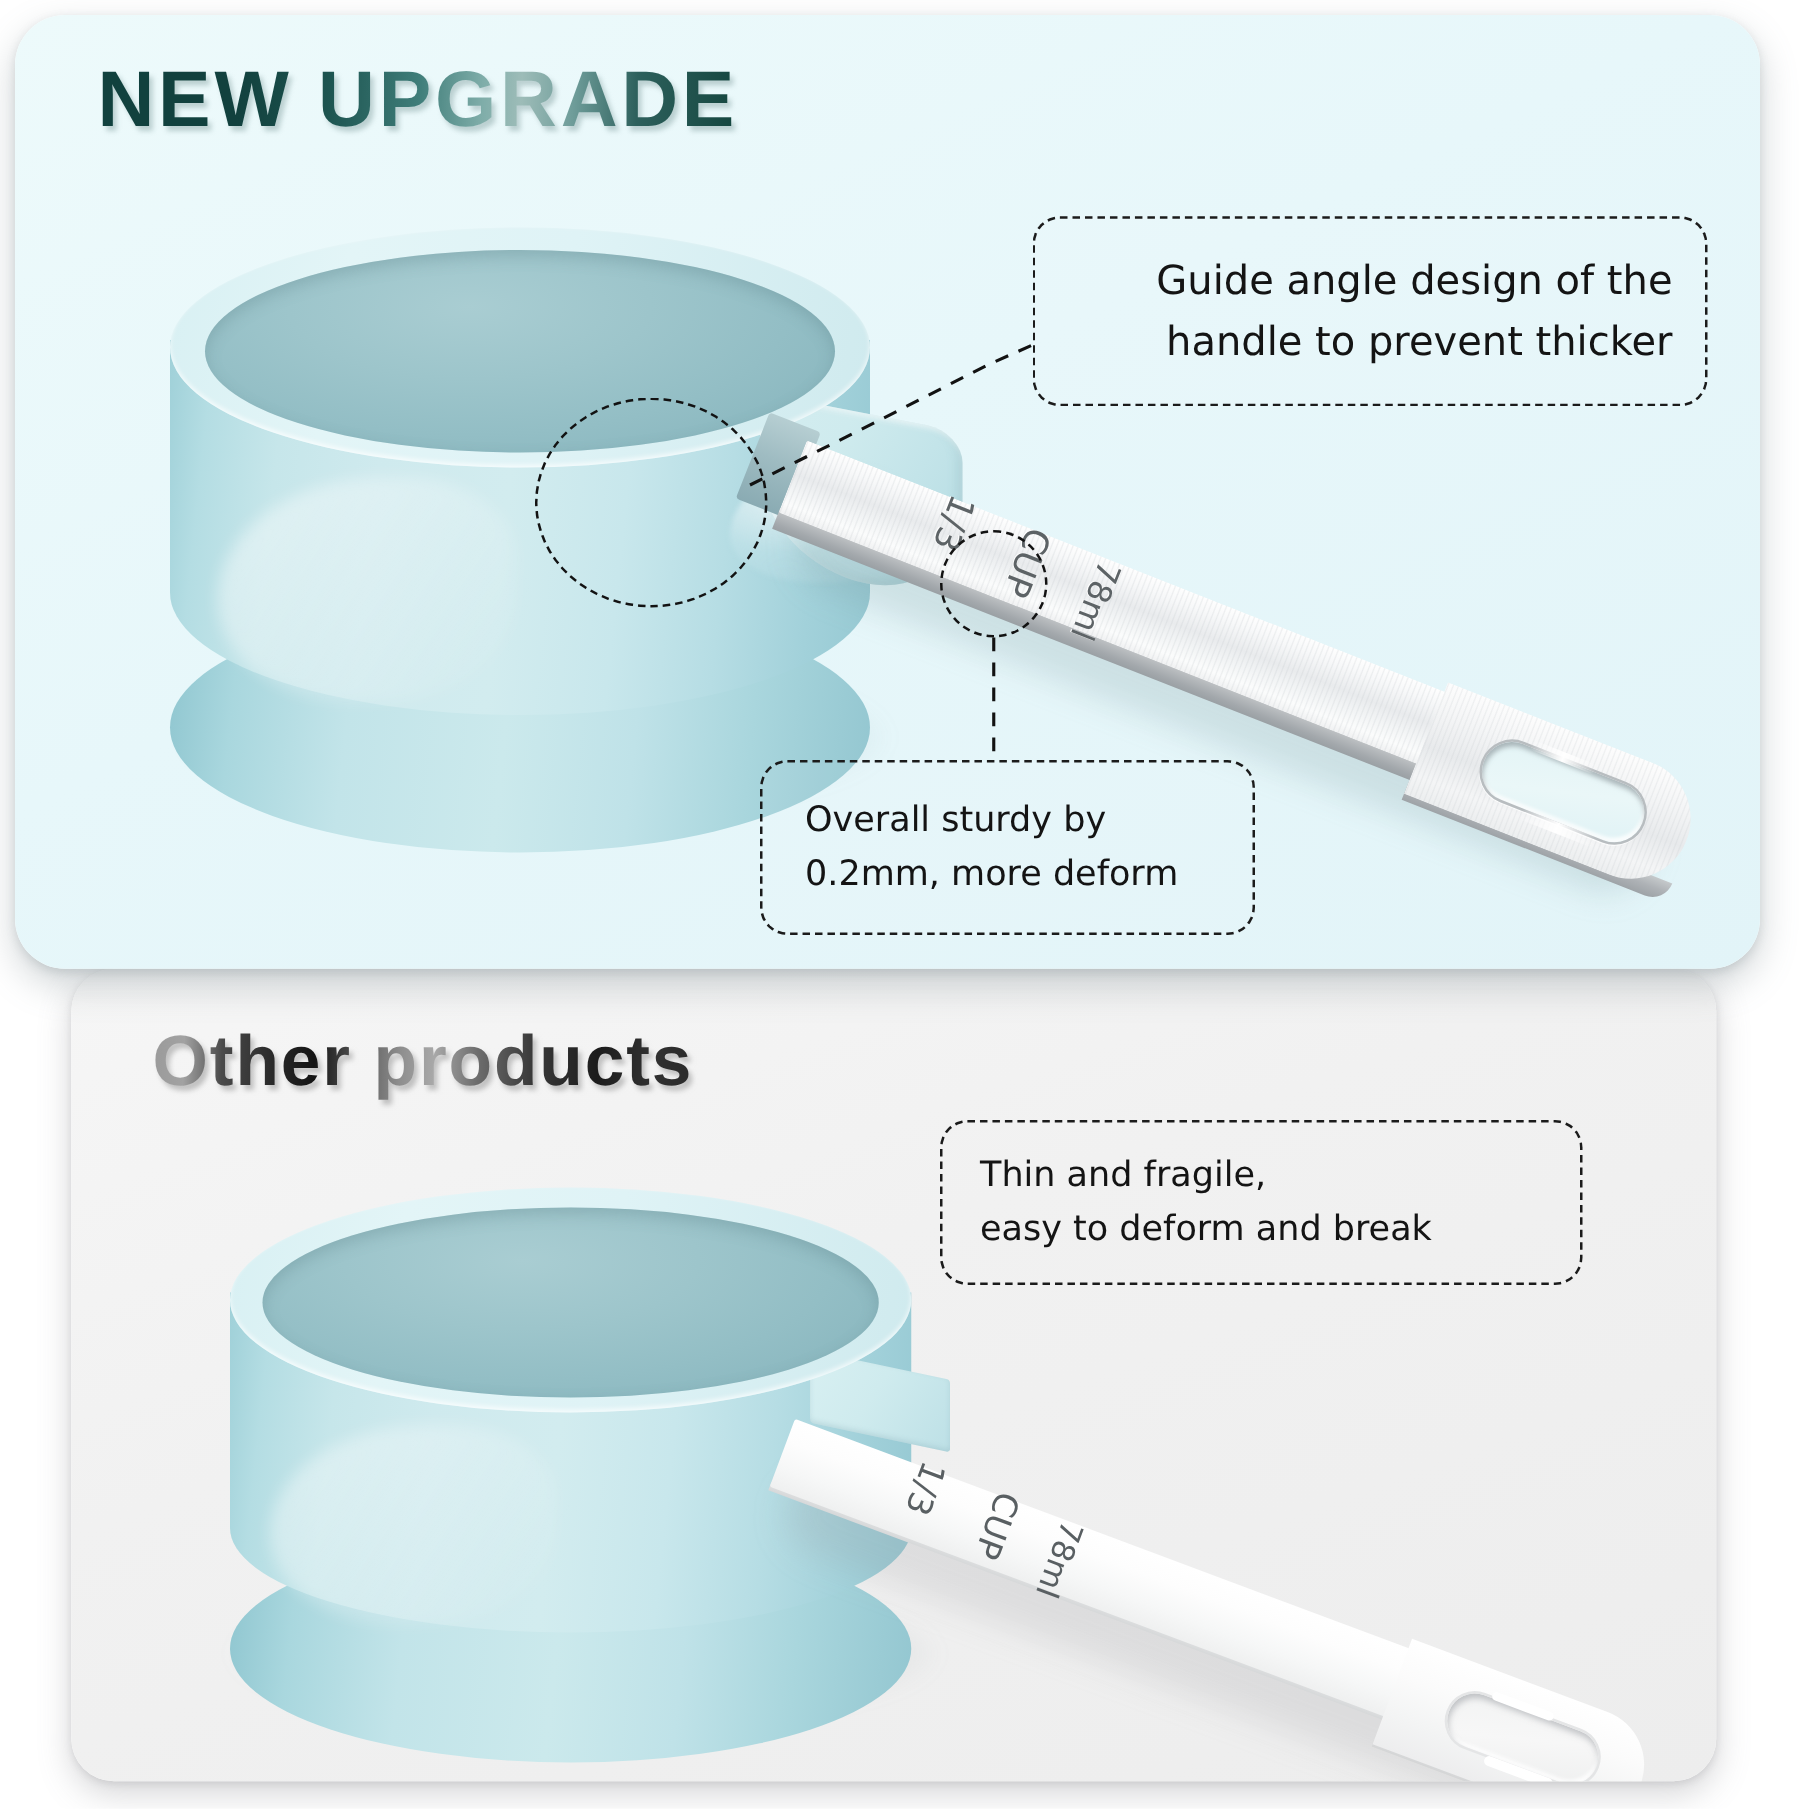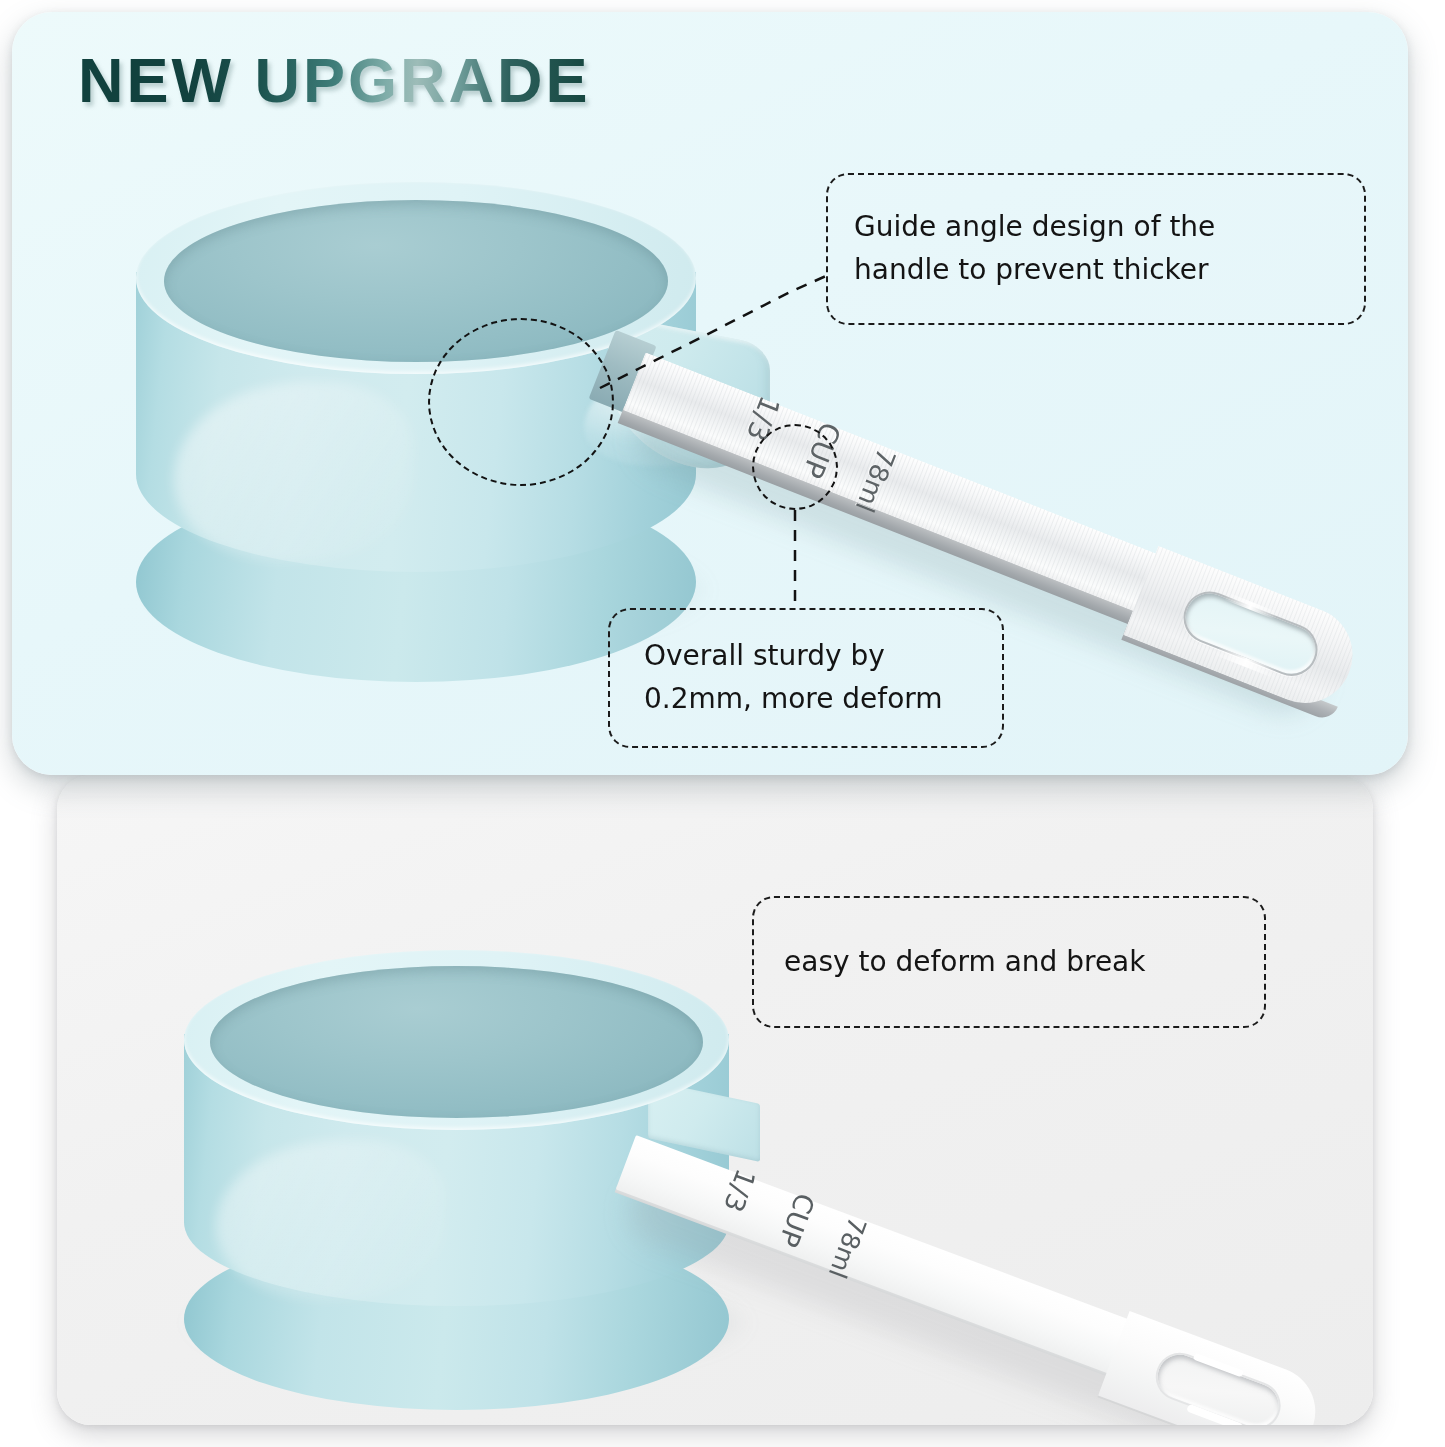--- a/index.html
+++ b/index.html
@@ -271,21 +271,21 @@
   .callout {
     position:absolute; z-index:20;
     border:2.5px dashed #1b1b1b; border-radius:22px;
     background:rgba(255,255,255,0.06);
     display:flex; flex-direction:column; justify-content:center;
     color:#141414; font-family:"DejaVu Sans", sans-serif;
   }
   .callout span { display:block; line-height:1.52; }
 
   #callout-guide { left:826px; top:173px; width:540px; height:152px;
-                   font-size:28px; padding:0 26px; text-align:left; }
+                   font-size:32px; padding:0 26px; text-align:right; }
   #callout-thick { left:608px; top:608px; width:396px; height:140px;
                    font-size:28px; padding:0 34px; text-align:left; }
   #callout-thin  { left:752px; top:896px; width:514px; height:132px;
                    font-size:28px; padding:0 30px; text-align:left; z-index:20; }
 
   .dcircle {
     position:absolute; border:2.5px dashed #121212; border-radius:50%;
     z-index:19;
   }
   #dcircle-big   { left:428px; top:318px; width:186px; height:168px; }
@@ -319,22 +319,24 @@
       <div class="plastic-end"></div>
       <div class="plastic-hole"></div>
       <div class="plastic-hole-hi"></div>
       <div class="plastic-hole-hi2"></div>
       <div class="mark mark-plastic" style="left:132px; top:14px; font-size:27px;">1/3</div>
       <div class="mark mark-plastic" style="left:196px; top:16px; font-size:27px;">CUP</div>
       <div class="mark mark-plastic" style="left:252px; top:20px; font-size:25px;">78ml</div>
     </div>
   </div>
 
+  <div class="title" id="title-other">Other products</div>
 
   <div class="callout" id="callout-thin">
+    <span>Thin and fragile,</span>
     <span>easy to deform and break</span>
   </div>
 
   <div class="panel" id="panel-top">
 
     <div class="title" id="title-new" style="left:66px; top:32px;">NEW UPGRADE</div>
 
     <div class="cup-wrap" id="cup-top-wrap" style="left:106px; top:170px;">
       <div class="cup-shadow" id="cup-top-shadow"></div>
       <div class="cup-bottom-curve" id="cup-top-bottom"></div>

